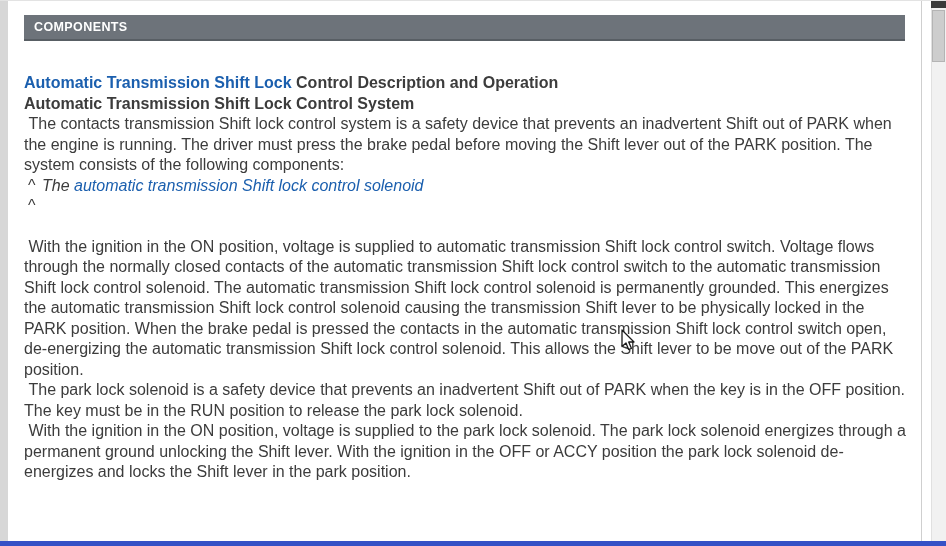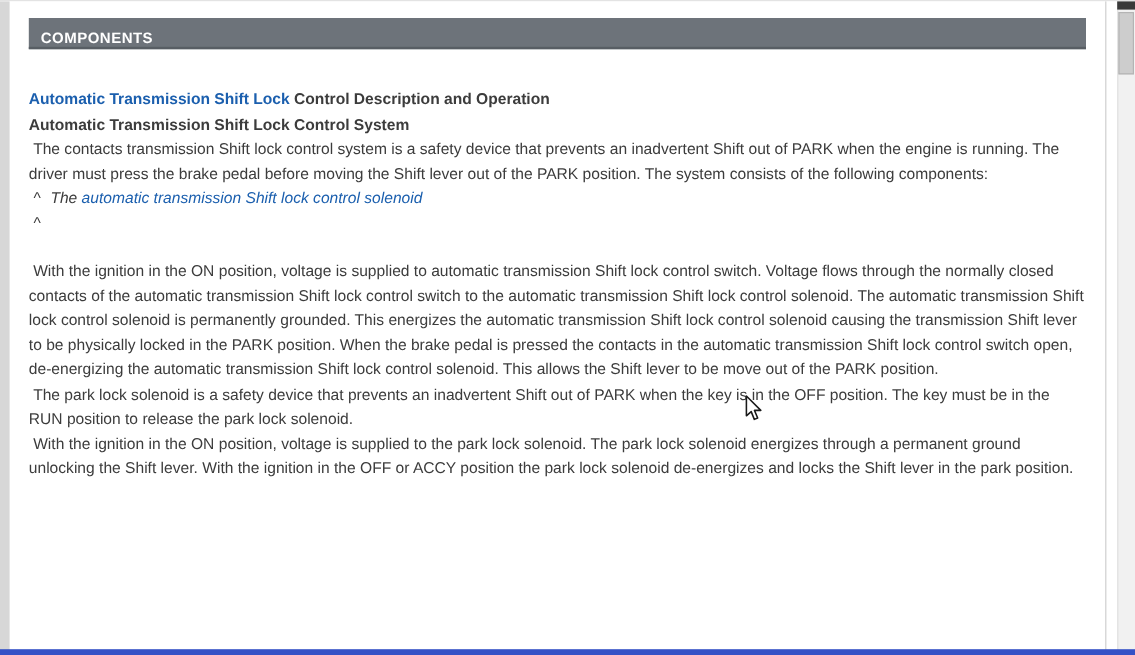--- a/index.html
+++ b/index.html
@@ -42,36 +42,36 @@
     background: #cdcdcd;
     border: 1px solid #b4b4b4;
   }
 
   
   .header-bar {
     position: absolute; left: 24px; top: 14px;
     width: 881px; height: 26px;
     background: #6d737a;
     border-bottom: 2px solid #585e64;
-    display: flex; align-items: flex-end;
+    display: flex; align-items: center;
     padding-left: 10px;
   }
   .header-title {
     color: #ffffff;
     font-size: 12.5px;
     font-weight: bold;
     letter-spacing: 0.4px;
   }
 
   
   .content {
     position: absolute; left: 24px; top: 72px;
     width: 882px;
     color: #3c3c3c;
-    font-size: 13px;
+    font-size: 16px;
     line-height: 20.5px;
   }
   .content p { white-space: pre-wrap; }
   .bold { font-weight: bold; }
   .link { color: #1b5fae; text-decoration: none; cursor: pointer; }
   .gap-top { margin-top: 20px; }
 
   .bullet { display: flex; }
   .bullet-marker {
     width: 18px;

